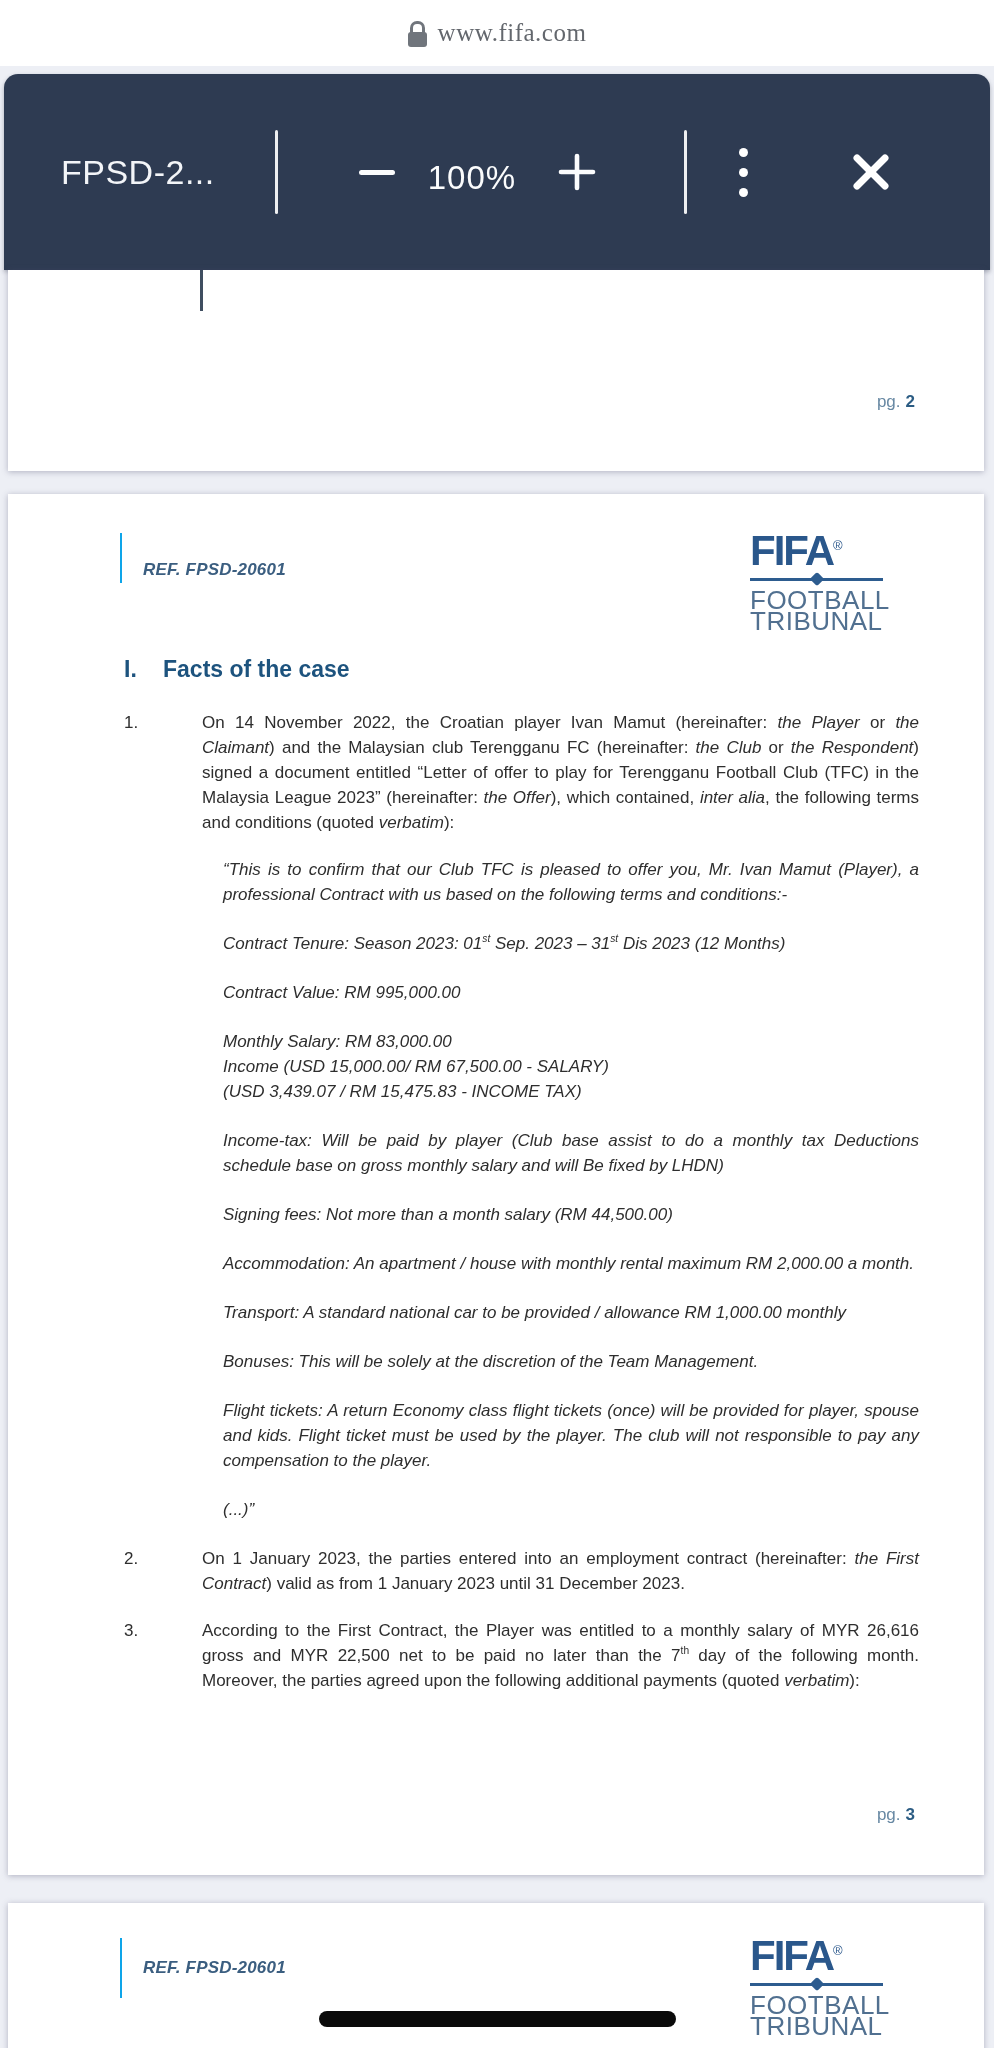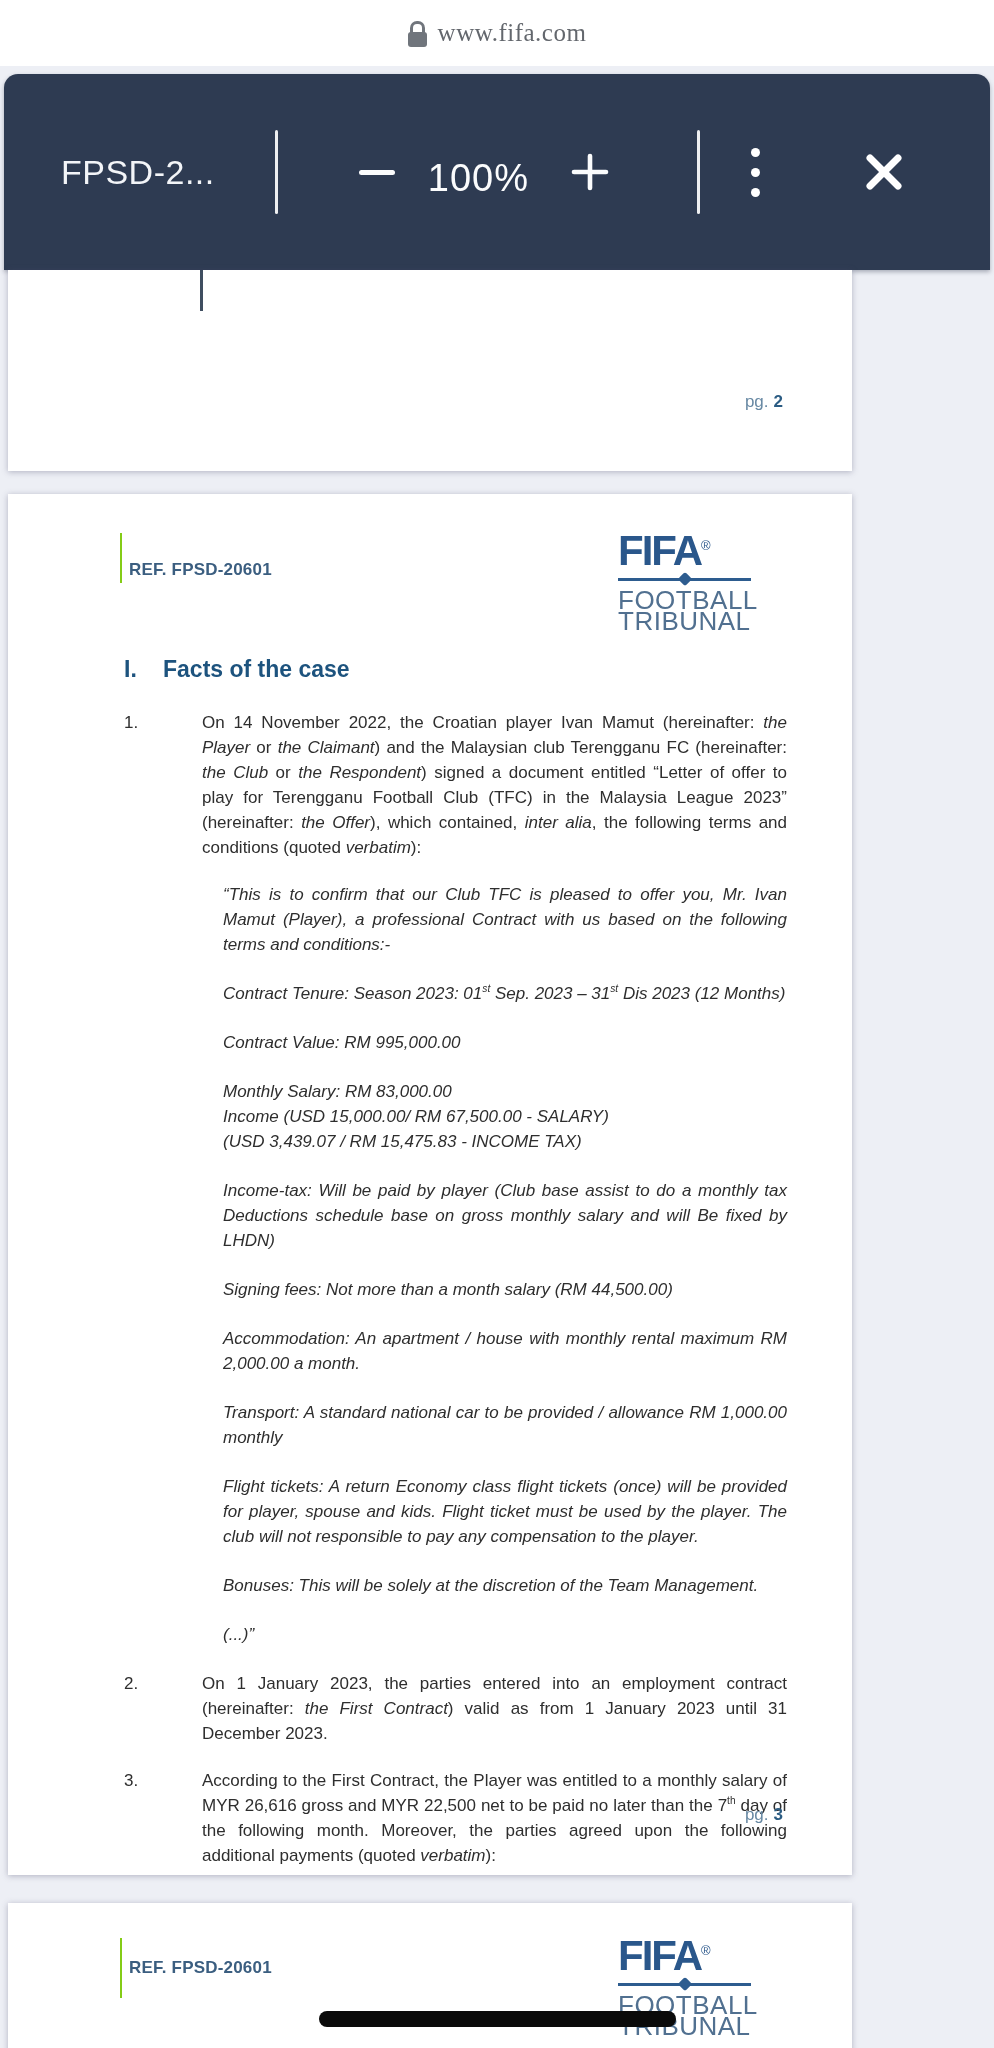--- a/index.html
+++ b/index.html
@@ -43,29 +43,29 @@
     width:3px; height:84px; background:rgba(255,255,255,0.92); border-radius:2px;
   }
   .tb-div1 { margin-left:60px; }
   .tb-div2 { margin-left:80px; }
   .tb-btn {
     background:none; border:none; cursor:pointer; color:#fbfcfd;
     display:flex; align-items:center; justify-content:center;
   }
   .tb-minus { margin-left:74px; width:50px; height:50px; }
   .minus-bar { width:36px; height:5px; background:#fbfcfd; border-radius:3px; }
-  .tb-zoom { font-size:38px; letter-spacing:1px; margin-left:26px; color:#fbfcfd;margin-top:12px; }
+  .tb-zoom { font-size:33px; letter-spacing:1px; margin-left:26px; color:#fbfcfd;margin-top:12px; }
   .tb-plus { margin-left:34px; width:54px; height:54px; }
   .tb-dots { margin-left:38px; width:36px; height:70px; flex-direction:column; gap:11px; }
   .dot { width:9px; height:9px; border-radius:50%; background:#ffffff; }
   .tb-close { margin-left:82px; width:56px; height:56px; }
 
   
   .page-card {
-    position:absolute; left:8px; width:844px; background:#ffffff;
+    position:absolute; left:8px; width:976px; background:#ffffff;
     box-shadow:0 1px 6px rgba(75,80,110,0.38);
   }
   .page2 { top:270px; height:201px; }
   .page3 { top:494px; height:1381px; }
   .page4 { top:1903px; height:200px; }
 
   .p2-line {
     position:absolute; left:192px; top:0; width:3px; height:41px; background:#3f4e60;
   }
   .pg-marker {
@@ -76,22 +76,22 @@
   .pg3-marker { top:1311px; }
   .pg-num { font-weight:700; color:#2b5c83; }
 
   
   .page-header {
     display:flex; justify-content:space-between; align-items:flex-start;
     padding:39px 101px 0 112px;
   }
   .page4 .page-header { padding-top:35px; }
   .ref-block {
-    border-left:2px solid #84cc16; padding-left:7px; height:50px;
-    display:flex; align-items:flex-end;
+    border-left:2px solid #0ea5e9; padding-left:21px; height:50px;
+    display:flex; align-items:flex-end;font-style:italic;
   }
   .page4 .ref-block { height:60px; align-items:center; }
   .ref-text {
     font-size:17px; font-weight:700; color:#3b5e80; letter-spacing:0.2px;
     padding-bottom:3px; white-space:nowrap;
   }
   .page4 .ref-text { padding-bottom:0; }
   .fifa-logo { width:133px; }
   .fifa-word {
     font-size:42px; font-weight:800; color:#2a578b; letter-spacing:-2px; line-height:26px;
@@ -203,22 +203,22 @@
 
     <div class="quotes">
       <p class="quote"><span>“This is to confirm that our Club TFC is pleased to offer you, Mr. Ivan Mamut (Player), a professional Contract with us based on the following terms and conditions:-</span></p>
       <p class="quote"><span>Contract Tenure: Season 2023: 01</span><sup>st</sup><span> Sep. 2023 – 31</span><sup>st</sup><span> Dis 2023 (12 Months)</span></p>
       <p class="quote"><span>Contract Value: RM 995,000.00</span></p>
       <p class="quote"><span>Monthly Salary: RM 83,000.00</span><br><span>Income (USD 15,000.00/ RM 67,500.00 - SALARY)</span><br><span>(USD 3,439.07 / RM 15,475.83 - INCOME TAX)</span></p>
       <p class="quote"><span>Income-tax: Will be paid by player (Club base assist to do a monthly tax Deductions schedule base on gross monthly salary and will Be fixed by LHDN)</span></p>
       <p class="quote"><span>Signing fees: Not more than a month salary (RM 44,500.00)</span></p>
       <p class="quote"><span>Accommodation: An apartment / house with monthly rental maximum RM 2,000.00 a month.</span></p>
       <p class="quote"><span>Transport: A standard national car to be provided / allowance RM 1,000.00 monthly</span></p>
+      <p class="quote"><span>Bonuses: This will be solely at the discretion of the Team Management.</span></p>
       <p class="quote"><span>Flight tickets: A return Economy class flight tickets (once) will be provided for player, spouse and kids. Flight ticket must be used by the player. The club will not responsible to pay any compensation to the player.</span></p>
-      <p class="quote"><span>Bonuses: This will be solely at the discretion of the Team Management.</span></p>
       <p class="quote"><span>(...)”</span></p>
     </div>
 
     <div class="para para2">
       <span class="num">2.</span>
       <div class="ptxt"><span>On 1 January 2023, the parties entered into an employment contract (hereinafter: </span><span class="it">the First Contract</span><span>) valid as from 1 January 2023 until 31 December 2023.</span></div>
     </div>
 
     <div class="para para3">
       <span class="num">3.</span>

